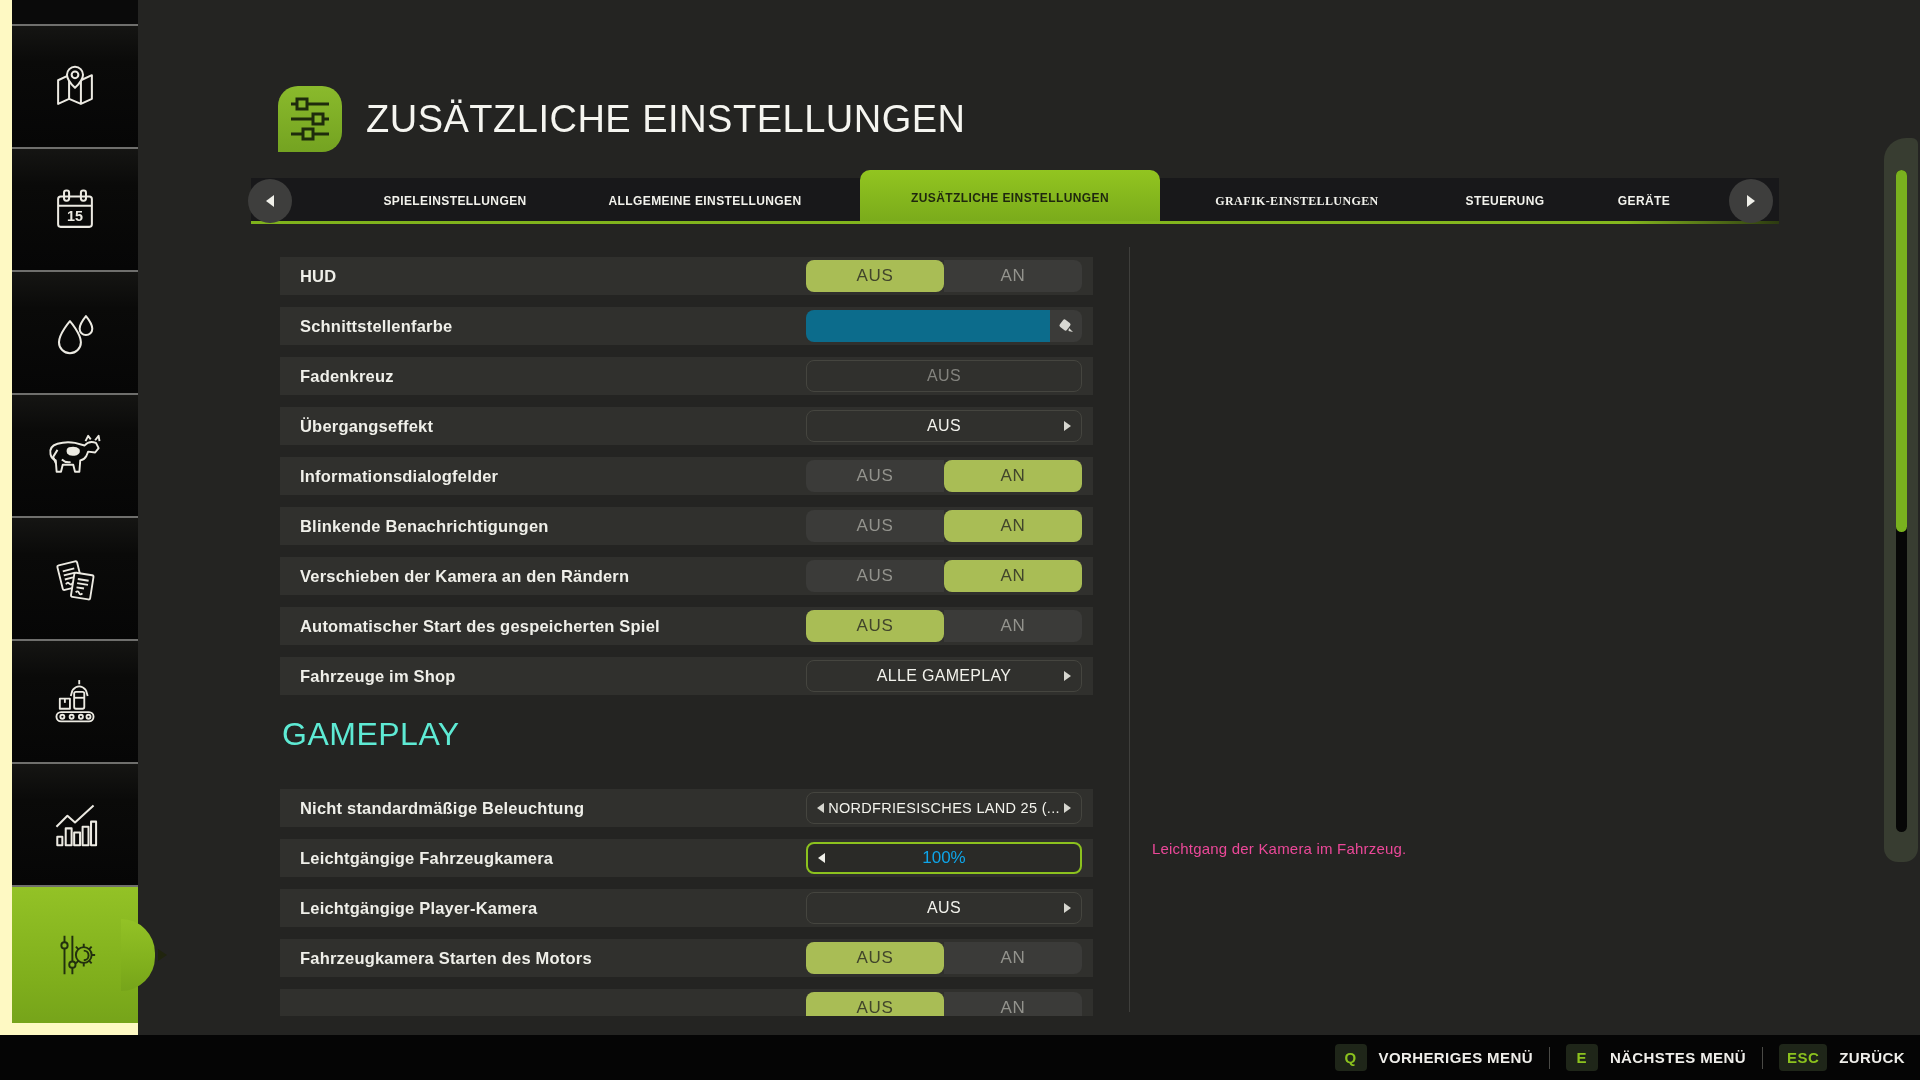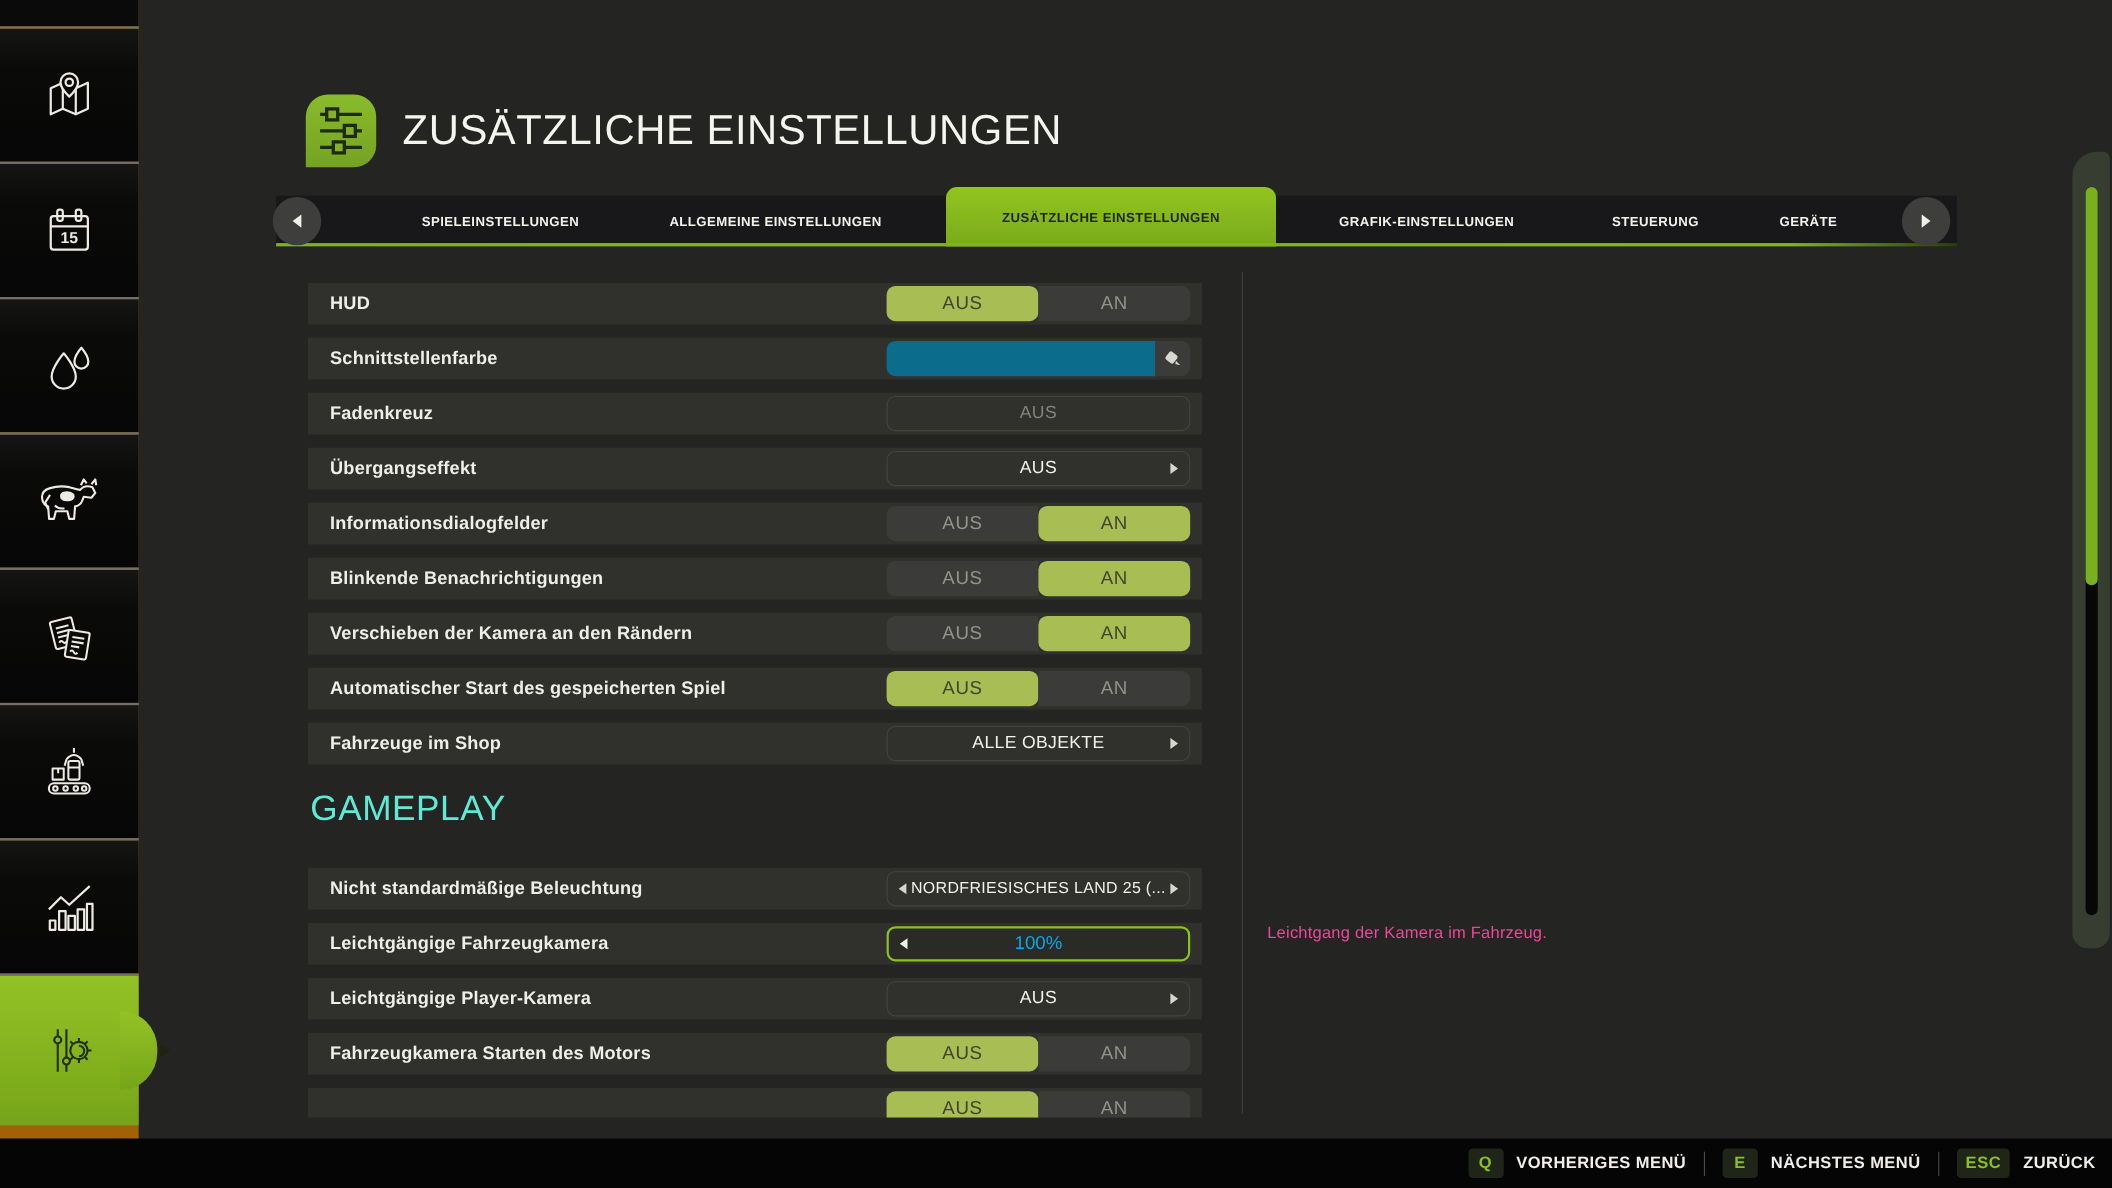--- a/index.html
+++ b/index.html
@@ -1,20 +1,20 @@
 <!DOCTYPE html>
 <html><head>
 <meta charset="utf-8">
 <style>
   html,body{margin:0;padding:0;background:#000;}
   .screen{position:relative;width:1920px;height:1080px;background:#242422;overflow:hidden;
           font-family:"Liberation Sans",sans-serif;-webkit-font-smoothing:antialiased;}
 
   
-  .sidebar{position:absolute;left:0;top:0;width:126px;height:1080px;background:#a16207;}
+  .sidebar{position:absolute;left:0;top:0;width:126px;height:1080px;background:#fef9c3;padding-left:12px;}
   .side-cell{position:relative;width:126px;height:121px;background:linear-gradient(180deg,#151513,#0a0a09 30%,#060606);
              border-top:2px solid #6f6f6d;display:flex;align-items:center;justify-content:center;}
   .side-cell.first{height:24px;border-top:none;background:#0a0a0a;}
   .side-cell svg{display:block;}
   .side-cell.active{height:136px;background:linear-gradient(180deg,#93c226,#7fae1c 70%,#76a41a);}
   .side-bump{position:absolute;right:-17px;top:50%;transform:translateY(-50%);width:34px;height:72px;
              background:inherit;border-radius:0 36px 36px 0;}
   .side-bump-tri{position:absolute;right:-12px;top:50%;transform:translateY(-50%);
                  width:0;height:0;border-top:6px solid transparent;border-bottom:6px solid transparent;border-left:9px solid #20240e;}
 
@@ -214,21 +214,21 @@
     </svg>
   </div>
   <div class="page-title">ZUSÄTZLICHE EINSTELLUNGEN</div>
 
   <div class="tabbar">
     <div class="tab-strip"></div>
     <div id="tabs-host">
         <div class="tab" style="left: 204px;">SPIELEINSTELLUNGEN</div>
         <div class="tab" style="left: 454px;">ALLGEMEINE EINSTELLUNGEN</div>
         <div class="tab active-box" style="left: 609px; width: 300px;">ZUSÄTZLICHE EINSTELLUNGEN</div>
-        <div class="tab" style="left: 1046px;">GRAFIK-EINSTELLUNGEN</div>
+        <div class="tab" style="left: 1046px; font-family: Liberation Serif, serif;">GRAFIK-EINSTELLUNGEN</div>
         <div class="tab" style="left: 1254px;">STEUERUNG</div>
         <div class="tab" style="left: 1393px;">GERÄTE</div>
       </div>
     <div class="tab-underline"></div>
     <div class="tab-circle" style="left:-3px">
       <span class="tri-l"></span>
     </div>
     <div class="tab-circle" style="left:1478px">
       <span class="tri-r"></span>
     </div>
@@ -308,21 +308,21 @@
           <div class="toggle">
             <span class="t-opt left sel">AUS</span>
             <span class="t-opt right">AN</span>
           </div>
         </div>
       </div>
       <div class="row">
         <div class="row-label">Fahrzeuge im Shop</div>
         <div class="ctl">
           <div class="sel-box">
-            <span class="val">ALLE OBJEKTE</span>
+            <span class="val">ALLE GAMEPLAY</span>
             <span class="tri-sm-r" style="position: absolute; right: 10px;"></span>
           </div>
         </div>
       </div>
       <div class="section-hdr">GAMEPLAY</div>
       <div class="row">
         <div class="row-label">Nicht standardmäßige Beleuchtung</div>
         <div class="ctl">
           <div class="sel-box small">
             <span class="tri-sm-l ar-l" style="position: absolute; left: 10px;"></span>

